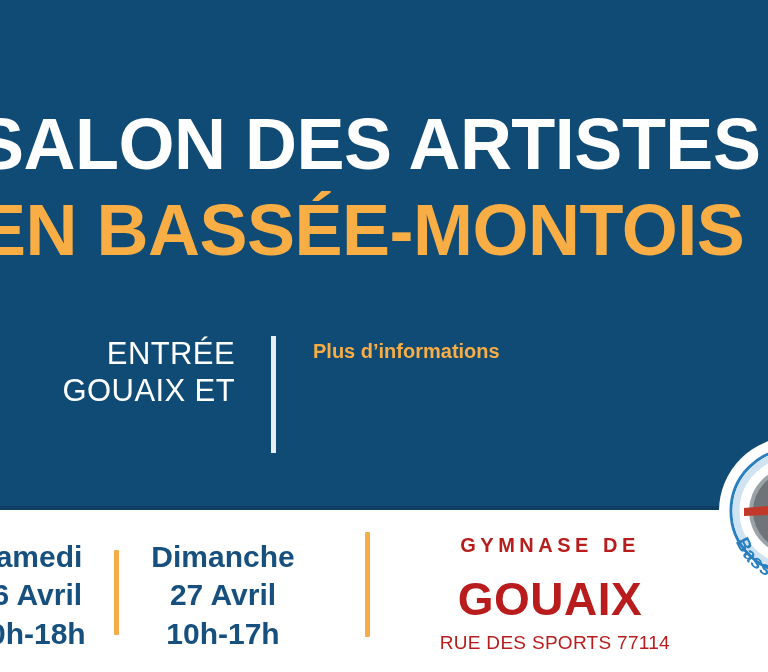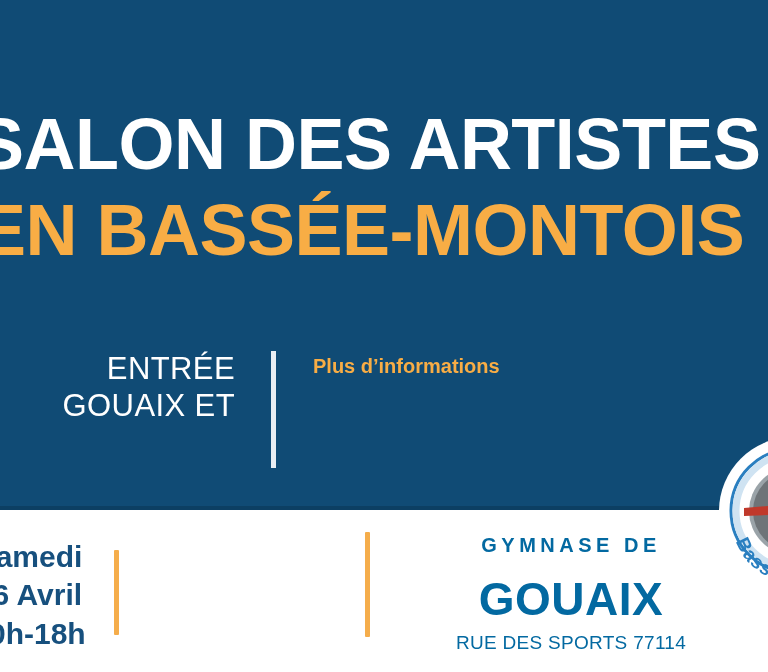--- a/index.html
+++ b/index.html
@@ -40,21 +40,21 @@
     color:#ffffff;
   }
   .headline-2{
     left:-22px;top:86px;
     font-size:72px;
     color:#f8ad45;
   }
 
   
   .mid{
-    position:absolute;left:0;top:345px;width:760px;height:135px;
+    position:absolute;left:0;top:330px;width:760px;height:135px;
   }
   .entree{
     position:absolute;left:30px;top:6px;width:205px;
     text-align:right;
     color:#ffffff;
     font-size:31px;
     line-height:1.19;
     font-weight:300;
     letter-spacing:0.4px;
   }
@@ -90,34 +90,34 @@
   .date-samedi{left:-46px;width:150px;}
   .date-dimanche{left:148px;width:150px;}
 
   .bar{
     position:absolute;width:5px;background:#f5ad4b;border-radius:1px;
   }
   .bar-1{left:114px;top:40px;height:85px;}
   .bar-2{left:365px;top:22px;height:105px;}
 
   .venue{
-    position:absolute;left:451px;top:24px;width:240px;text-align:center;
-    color:#0369a1;
+    position:absolute;left:430px;top:24px;width:240px;text-align:center;
+    color:#b91c1c;
   }
   .venue-pre{
     font-size:20px;font-weight:bold;letter-spacing:4.5px;
     line-height:1.15;
   }
   .venue-name{
     font-size:46px;font-weight:bold;letter-spacing:0.5px;
     line-height:1.12;margin-top:17px;
   }
   .venue-addr{
     font-size:19px;font-weight:normal;letter-spacing:0.3px;
-    line-height:1.2;margin-top:6px;
+    line-height:1.2;margin-top:6px;text-align:right;
   }
 
   
   .logo{
     position:absolute;left:718px;top:436px;width:150px;height:150px;
   }
   .logo svg{display:block;}
   .logo-text{
     font-family:"Liberation Sans", sans-serif;
     font-size:19px;font-weight:bold;fill:#2a7fc0;letter-spacing:1px;
@@ -154,20 +154,25 @@
   <div class="bottom">
 
     <div class="date-block date-samedi">
       <div>Samedi</div>
       <div>26 Avril</div>
       <div>10h-18h</div>
     </div>
 
     <div class="bar bar-1"></div>
 
+    <div class="date-block date-dimanche">
+      <div>Dimanche</div>
+      <div>27 Avril</div>
+      <div>10h-17h</div>
+    </div>
 
     <div class="bar bar-2"></div>
 
     <div class="venue">
       <div class="venue-pre">GYMNASE DE</div>
       <div class="venue-name">GOUAIX</div>
       <div class="venue-addr">RUE DES SPORTS 77114</div>
     </div>
 
   </div>

